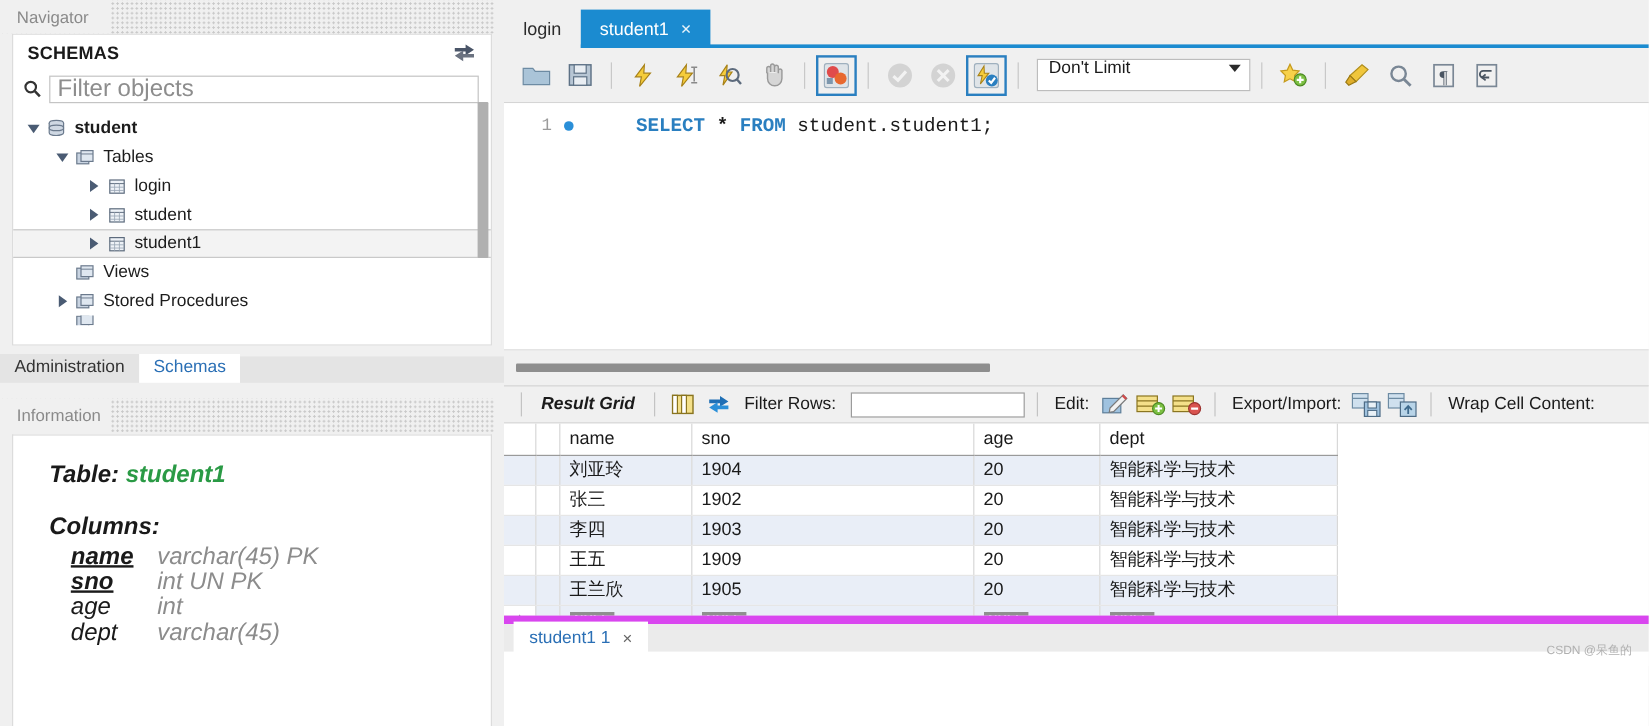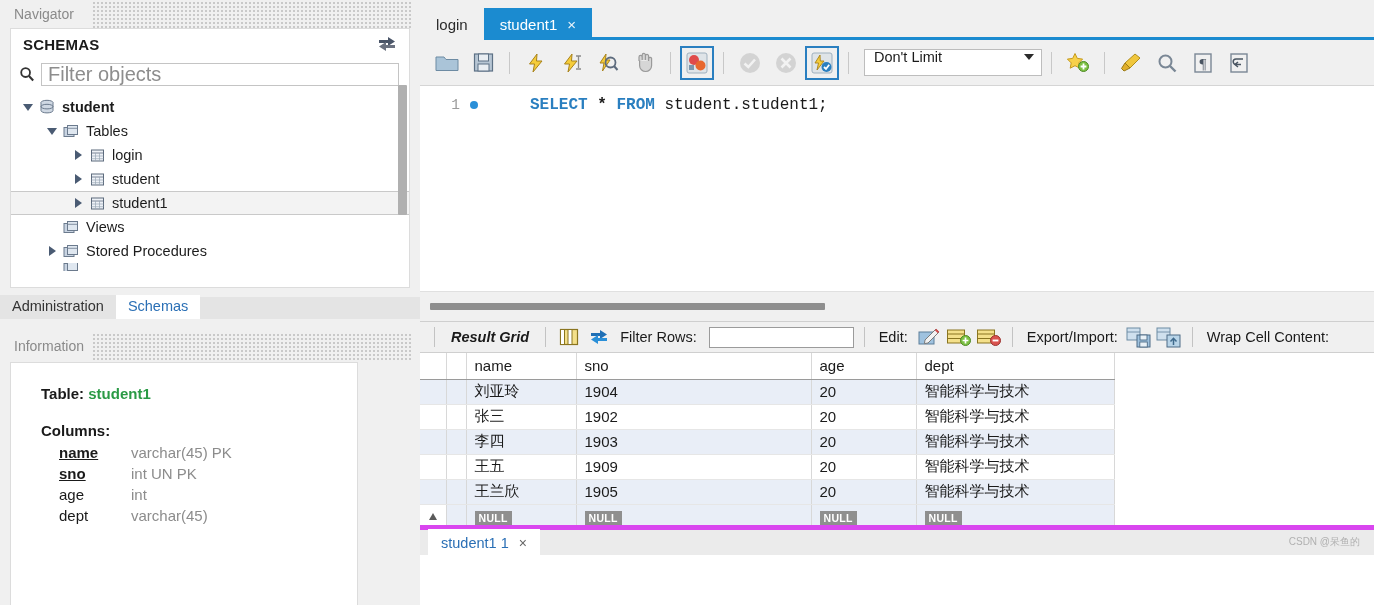--- a/index.html
+++ b/index.html
@@ -69,23 +69,23 @@
   }
   .nav-tab {
     padding: 3px 12px 5px 12px; color:#333; background:#e4e4e4; height:24px;
     display:flex; align-items:center;
   }
   .nav-tab.active { background:#fff; color:#2a6fb5; }
   .nav-tabs-rest { flex:1; height:22px; background:#e4e4e4; }
 
   .info-caption { position:absolute; left:0; top:332px; width:420px; }
   .info-body {
-    position:absolute; left:10px; top:362px; width:348px; height:243px;
+    position:absolute; left:10px; top:362px; width:400px; height:243px;
     background:#fff; border:1px solid #dcdcdc; border-bottom:none;
-    padding: 22px 0 0 30px; font-size:15px; color:#1a1a1a;
+    padding: 22px 0 0 30px; font-size:20px; color:#1a1a1a;font-style:italic;
   }
   .info-title { font-weight:bold; margin-bottom: 20px; }
   .info-title .tname { color:#2a9a45; }
   .info-cols-label { font-weight:bold; margin-bottom:3px; }
   .col-line { display:flex; padding-left:18px; line-height:21px; }
   .col-name { width:72px; }
   .col-name.pk { font-weight:bold; text-decoration: underline; }
   .col-type { color:#8c8c8c; }
 
   
@@ -154,22 +154,22 @@
   td.cell-sel { background:#fff; border-right:1px solid #d8d8d8; }
   td.cell-gut { background:#fff; }
   .nulltag {
     display:inline-block; background:#8f8f8f; color:#fff; font-size:10.5px;
     font-weight:bold; padding: 1px 4px; letter-spacing:.3px; vertical-align:middle;
   }
   tr.newrow td { background:#e9eef7; }
   tr.newrow td.cell-sel { background:#fff; text-align:center; padding:0; }
 
   .res-tabbar {
-    position:absolute; left:0; bottom:0; width:954px; height:30px;
-    background:#ebebeb; border-top:5px solid #d946ef; display:flex; align-items:center;
+    position:absolute; left:0; bottom:12px; width:954px; height:30px;
+    background:#ebebeb; border-top:7px solid #d946ef; display:flex; align-items:center;
   }
   .res-tab {
     height:28px; background:#fff; display:flex; align-items:center; gap:10px;
     padding: 0 13px; font-size:14.5px; color:#2a6fb5; margin-left:8px;
   }
   .res-tab .x { color:#666; font-size:14px; }
   .csdn {
     position:absolute; right:14px; bottom:6px; color:#b0b0b0; font-size:10px;
   }
 </style>

